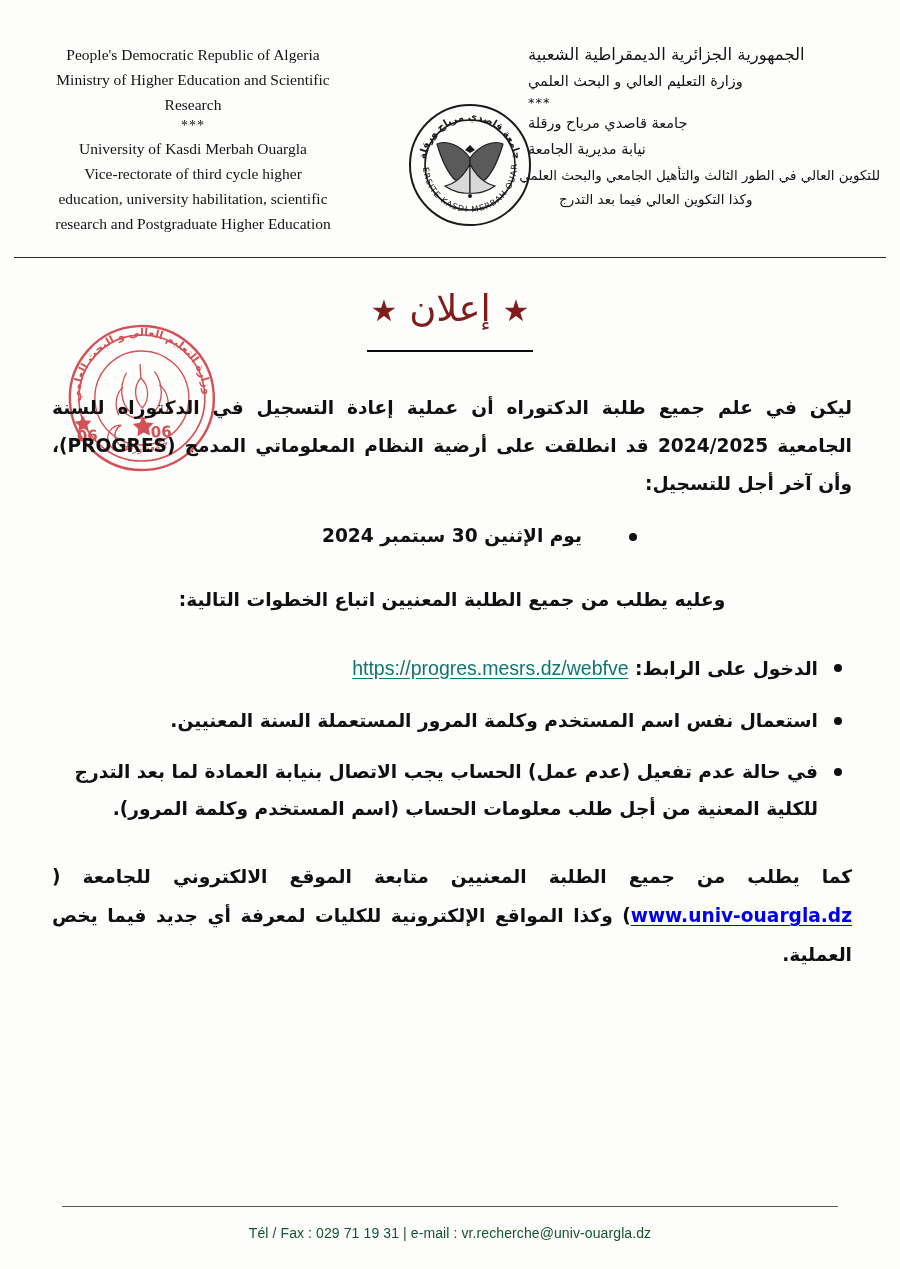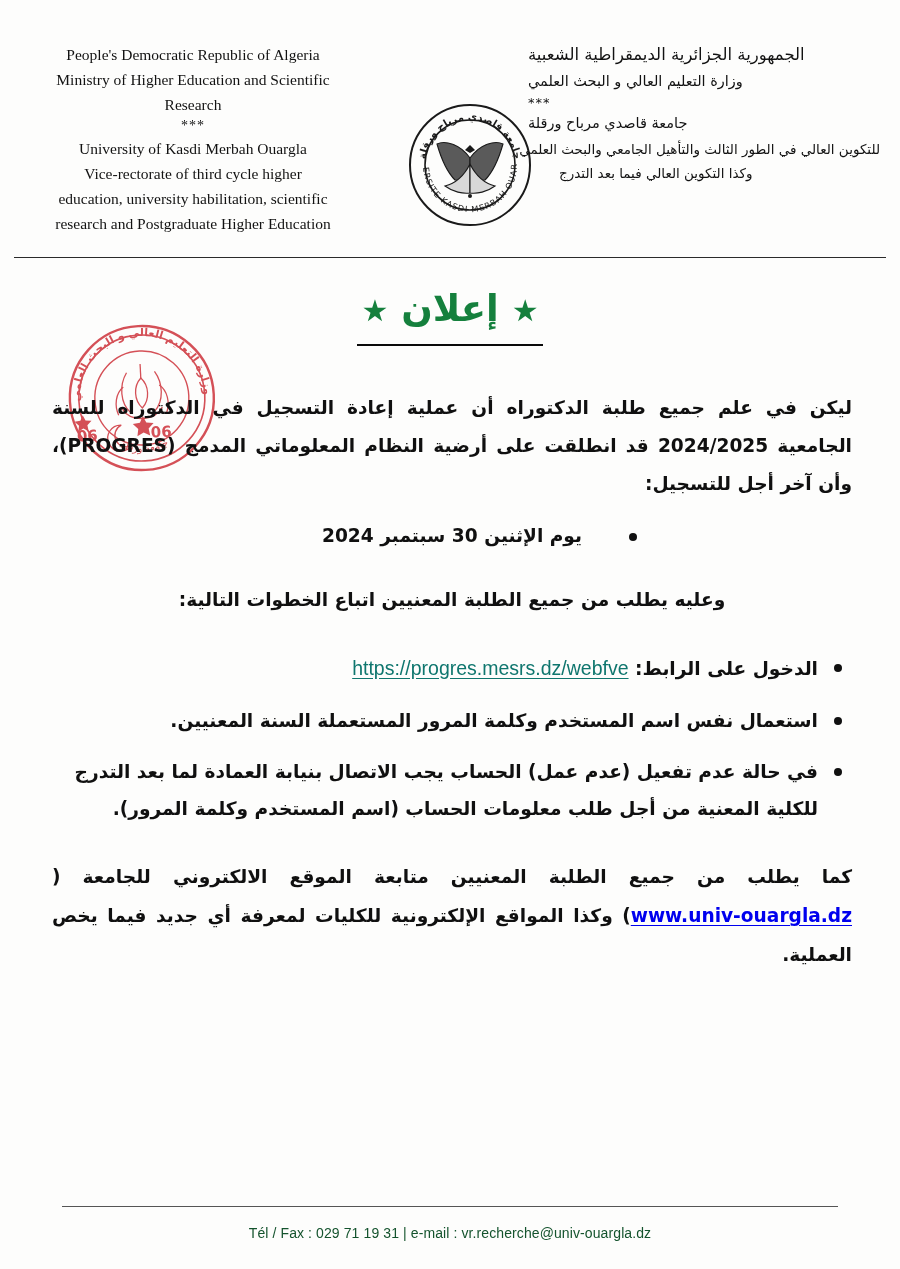--- a/index.html
+++ b/index.html
@@ -104,25 +104,25 @@
     position: absolute;
     top: 288px;
     left: 0;
     width: 900px;
     text-align: center;
   }
   .title {
     display: inline-block;
     font-family: "DejaVu Sans", sans-serif;
     font-size: 37px;
-    font-weight: bold;
-    color: #15803d;
+    font-weight: normal;
+    color: #7f1d1d;
     letter-spacing: 1px;
     border-bottom: 2.5px solid #0a0a0a;
-    padding: 0 4px 13px 4px;
+    padding: 0 4px 19px 4px;
     line-height: 1.15;
   }
   .title .star { font-size: 30px; }
 
   
   .body {
     position: absolute;
     top: 389px;
     left: 52px;
     width: 800px;
@@ -248,20 +248,21 @@
       <div>Vice-rectorate of third cycle higher</div>
       <div>education,  university habilitation, scientific</div>
       <div>research and Postgraduate Higher Education</div>
     </div>
 
     <div class="lh-ar">
       <div class="ar-big">الجمهورية الجزائرية الديمقراطية الشعبية</div>
       <div>وزارة التعليم العالي و البحث العلمي</div>
       <div class="stars">***</div>
       <div>جامعة قاصدي مرباح  ورقلة</div>
+      <div>نيابة مديرية الجامعة</div>
       <div class="ar-wide">للتكوين العالي في الطور الثالث والتأهيل الجامعي والبحث العلمي</div>
       <div class="ar-wide">وكذا التكوين العالي فيما بعد التدرج</div>
     </div>
 
     <div class="seal">
       <svg width="130" height="130" viewBox="0 0 130 130" xmlns="http://www.w3.org/2000/svg">
         <defs>
           <path id="arcTop" d="M 20,65 A 45,45 0 0 1 110,65" fill="none"></path>
           <path id="arcBot" d="M 18,65 A 47,47 0 0 0 112,65" fill="none"></path>
         </defs>

